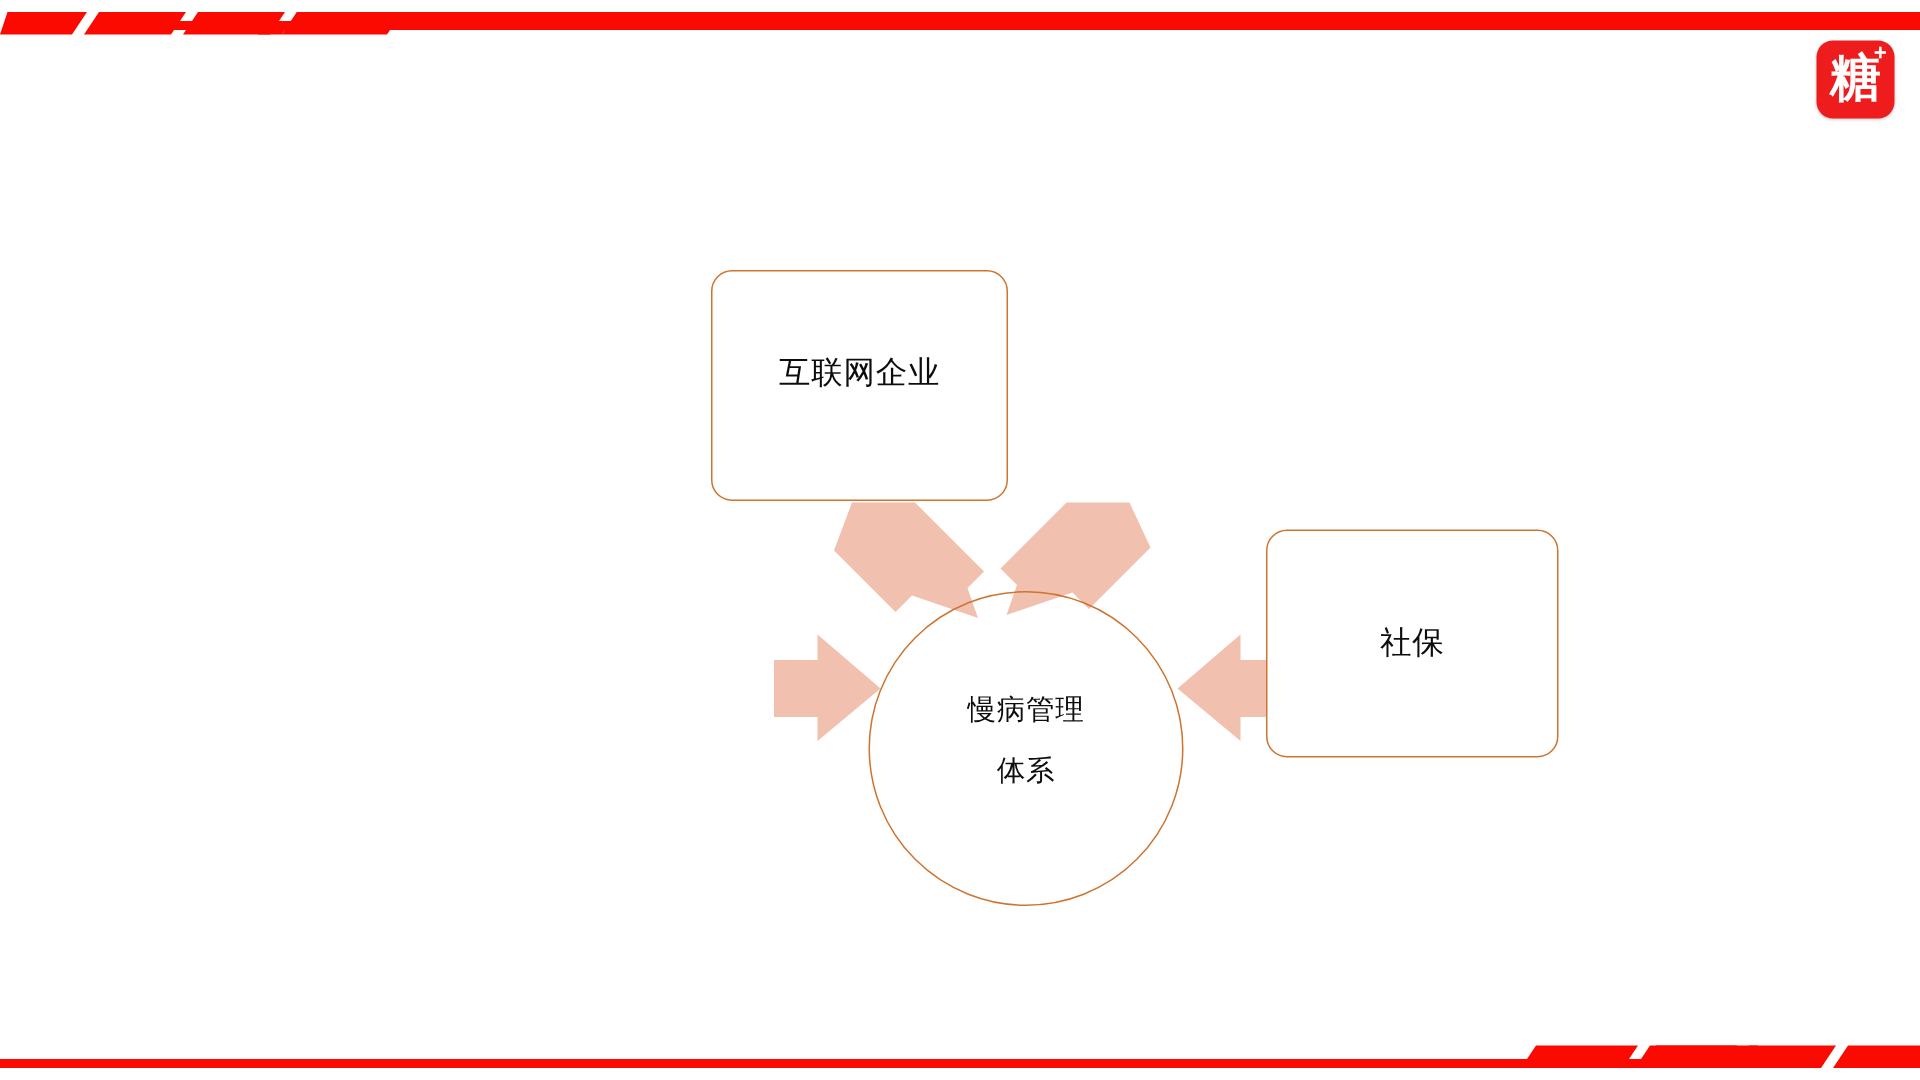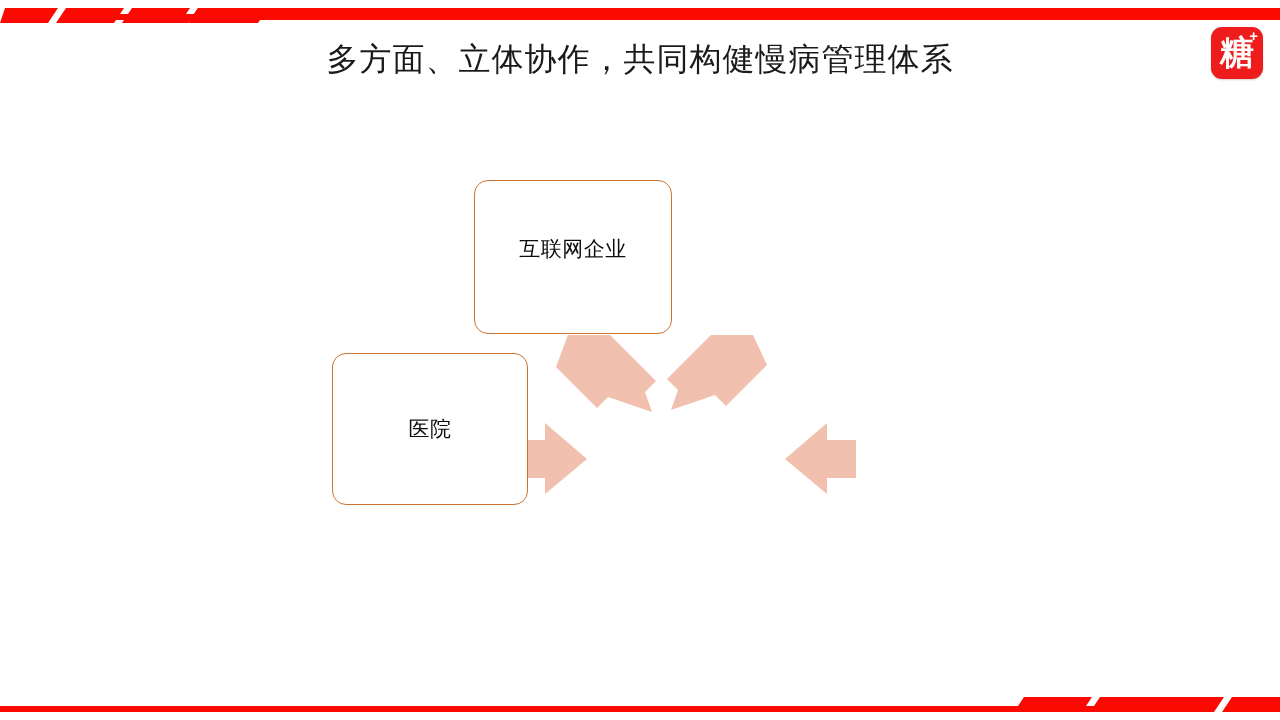--- a/index.html
+++ b/index.html
@@ -170,21 +170,20 @@
       <rect x="0" y="706" width="1170" height="6"></rect>
       <polygon points="1104,697 1172,697 1162,712 1094,712"></polygon>
     </g>
   </svg>
 
   <div class="logo">
     <div class="logo-char">糖</div>
     <div class="logo-plus">+</div>
   </div>
 
-  <div class="title">多方面、立体协作，共同构健慢病管理体系</div>
 
   <div class="diagram">
 
     <svg class="arrows-svg" viewBox="0 0 1280 720">
 
       <g fill="#F2C0AE">
         <polygon points="524,335 566,335 612,381 601,392 608,412 564,397 553,408 512,367"></polygon>
       </g>
 
       <g fill="#F2C0AE">
@@ -198,20 +197,24 @@
       <g fill="#F2C0AE">
         <polygon points="812,440 783,440 783,423 741,459 783,494 783,478 812,478"></polygon>
       </g>
     </svg>
 
     <div class="node-box" id="box-internet">
       <div class="node-label">互联网企业</div>
     </div>
 
 
-    <div class="node-box" id="box-hospital">
-      <div class="node-label">医院</div>
+
+    <div class="node-box" id="box-social">
+      <div class="node-label">社保</div>
     </div>
 
-
+    <div class="center-circle">
+      <div class="center-line l1">慢病管理</div>
+      <div class="center-line l2">体系</div>
+    </div>
 
   </div>
 </div>
 
 </body></html>

